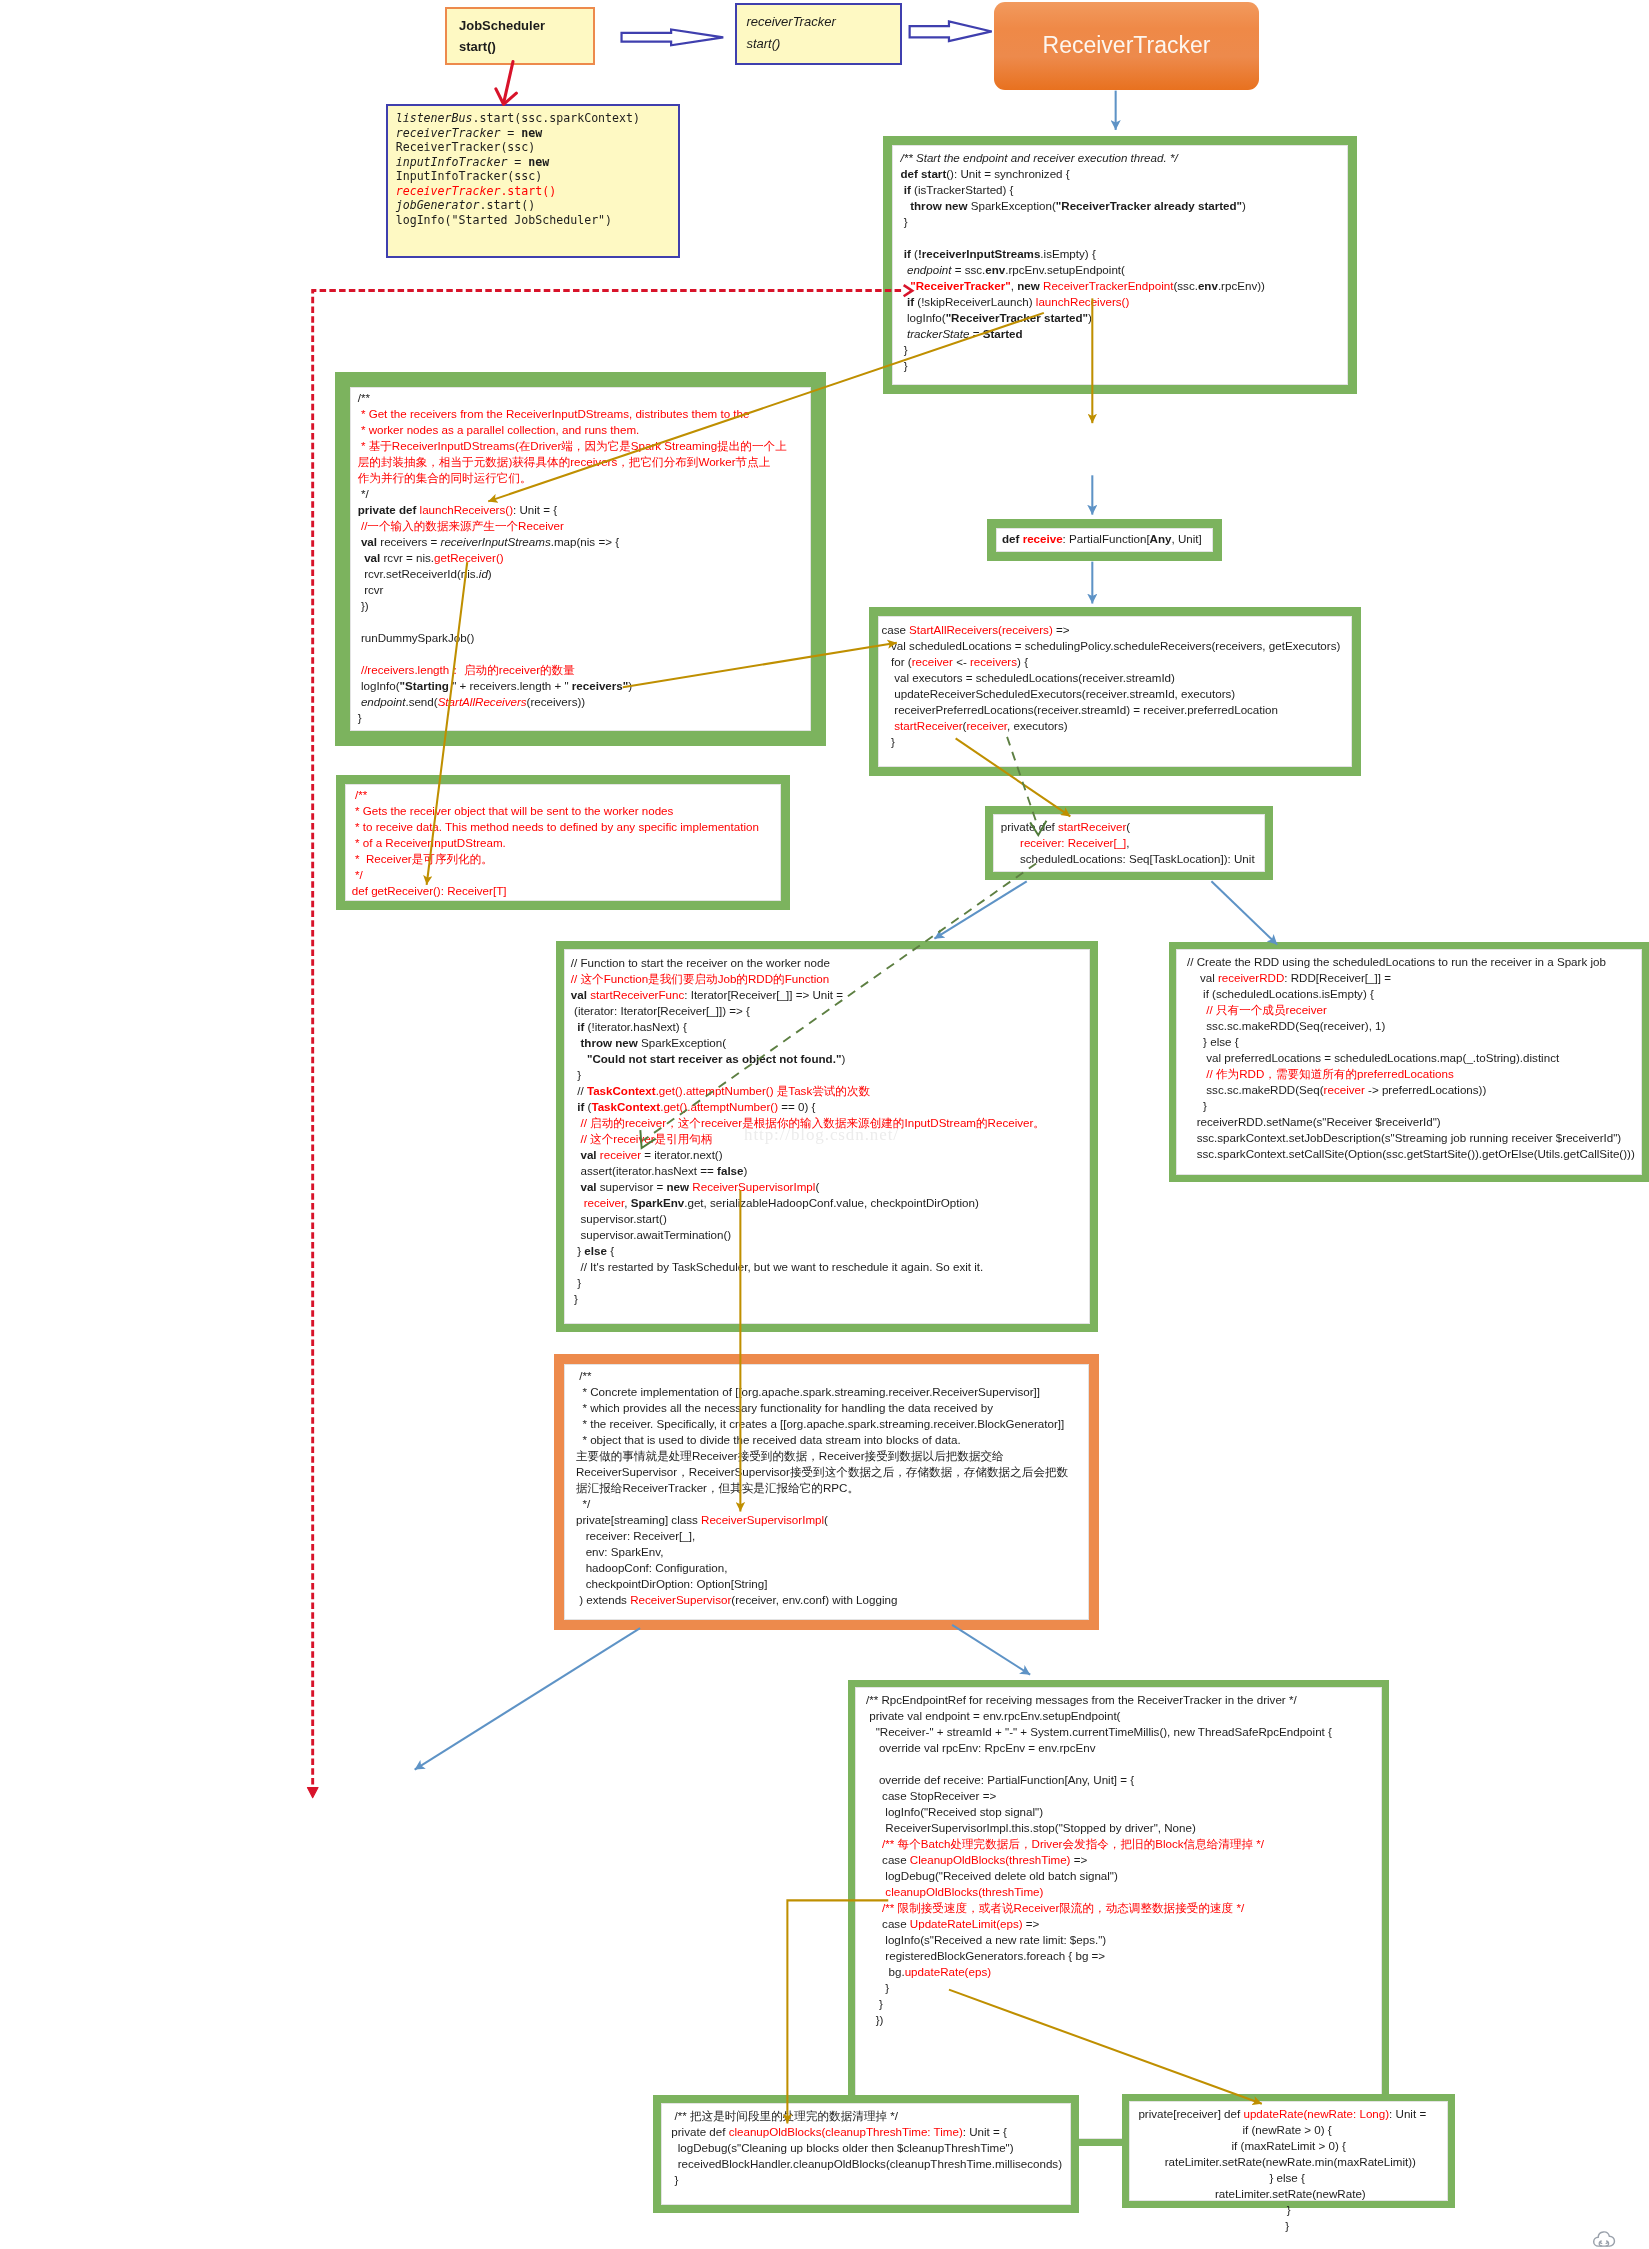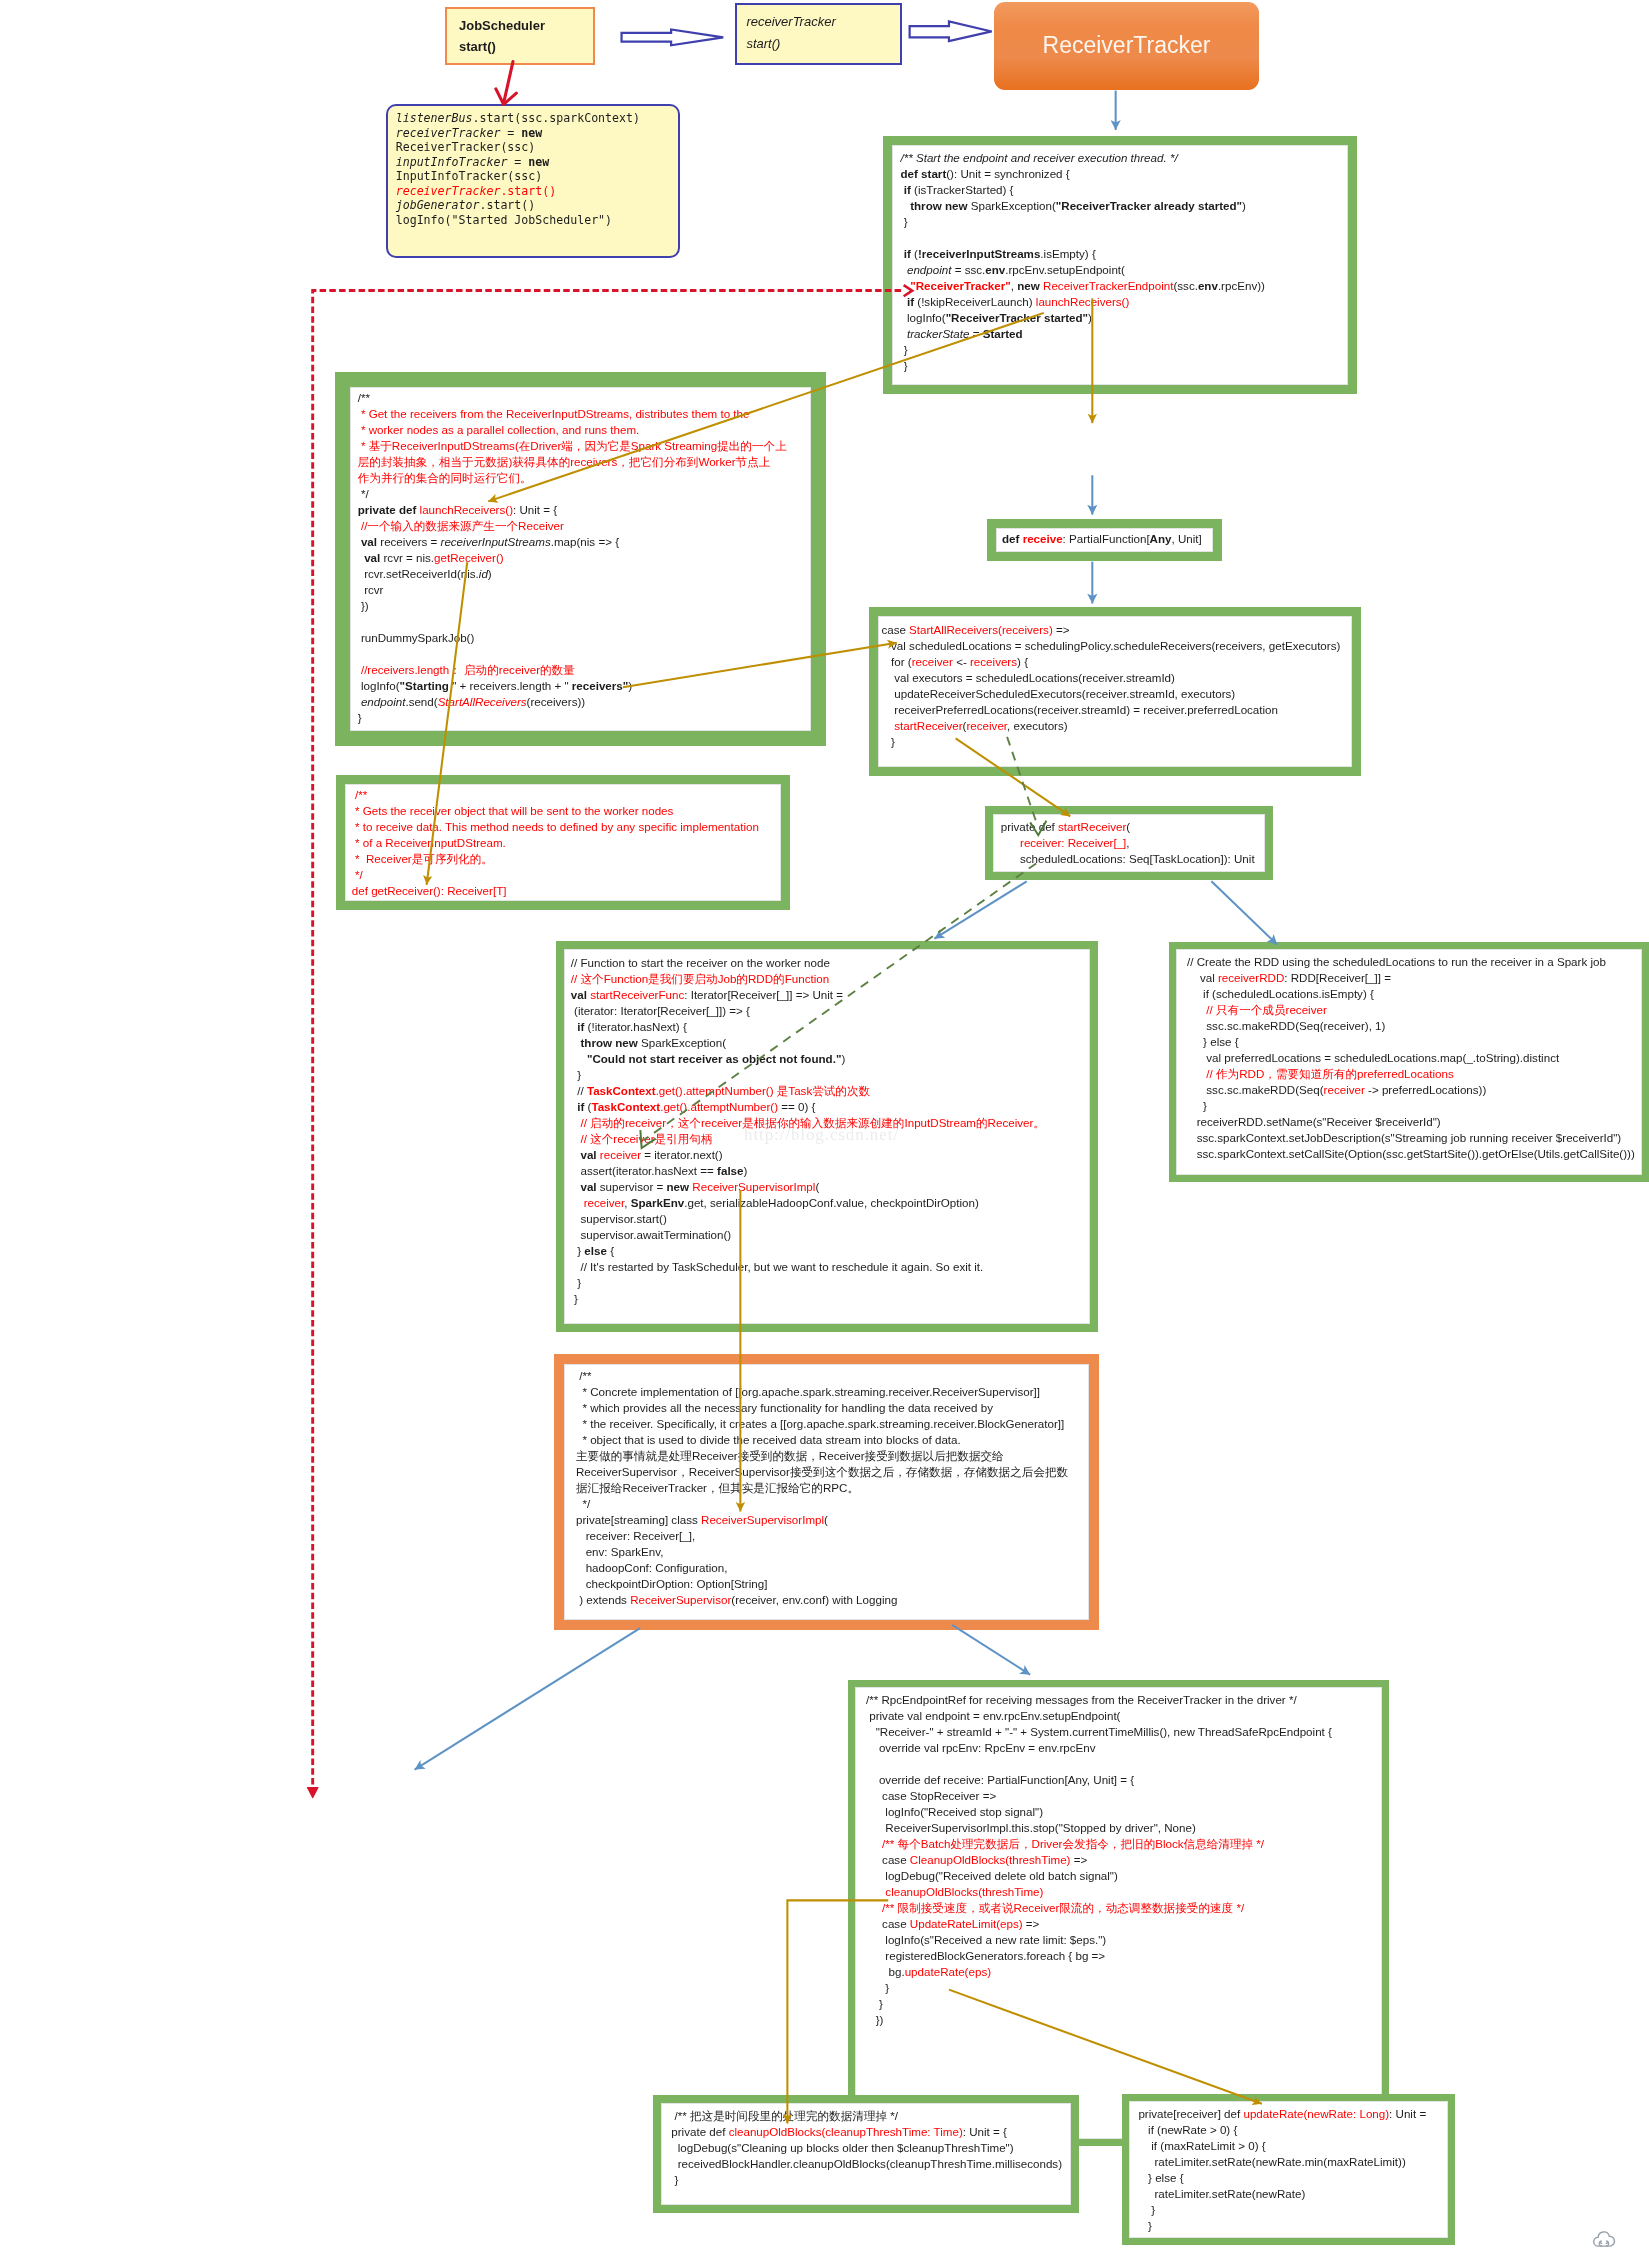--- a/index.html
+++ b/index.html
@@ -39,21 +39,21 @@
       <div>receiverTracker</div>
       <div>start()</div>
     </div>
   </div>
 
   <div style="position:absolute;left:994px;top:1.7px;width:265px;height:88px;border-radius:11px;
               background:linear-gradient(180deg,#f29a5e 0%,#ef8947 30%,#ed8a4c 62%,#e8711f 100%);">
     <div style="position:absolute;left:0;top:0;width:100%;height:100%;display:flex;align-items:center;justify-content:center;color:#fdf6ef;font-size:23px;">ReceiverTracker</div>
   </div>
 
-  <div class="box bluthin" style="left:386px;top:104px;width:294px;height:154px;border-radius:10px;">
+  <div class="box bluthin" style="left:386px;top:104px;width:294px;height:154px;">
     <div class="codebox" style="left:7.7px;top:5.1px;font-family:'DejaVu Sans Mono',monospace;font-size:11.6px;line-height:14.5px;">
     <div class="cl"><span class="i">listenerBus</span>.start(ssc.sparkContext)</div>
         <div class="cl"><span class="i">receiverTracker</span> = <span class="b">new</span></div>
         <div class="cl">ReceiverTracker(ssc)</div>
         <div class="cl"><span class="i">inputInfoTracker</span> = <span class="b">new</span></div>
         <div class="cl">InputInfoTracker(ssc)</div>
         <div class="cl"><span class="r i">receiverTracker</span><span class="r">.start()</span></div>
         <div class="cl"><span class="i">jobGenerator</span>.start()</div>
         <div class="cl">logInfo("Started JobScheduler")</div>
       </div>
@@ -250,21 +250,21 @@
     <div class="inner"></div>
     <div class="codebox" style="left:10.3px;top:5.1px;font-size:11.6px;line-height:16px;">
     <div class="cl"> /** 把这是时间段里的处理完的数据清理掉 */</div>
         <div class="cl">private def <span class="r">cleanupOldBlocks(cleanupThreshTime: Time)</span>: Unit = {</div>
         <div class="cl">  logDebug(s"Cleaning up blocks older then $cleanupThreshTime")</div>
         <div class="cl">  receivedBlockHandler.cleanupOldBlocks(cleanupThreshTime.milliseconds)</div>
         <div class="cl"> }</div>
       </div>
   </div>
 
-  <div class="box grn" style="left:1122px;top:2094px;width:333px;height:151px;border-width:7.8px;">
+  <div class="box grn" style="left:1122px;top:2094px;width:333px;height:114px;border-width:7.8px;text-align:center;">
     <div class="inner"></div>
     <div class="codebox" style="left:9.4px;top:5.1px;font-size:11.6px;line-height:16px;">
     <div class="cl">private[receiver] def <span class="r">updateRate(newRate: Long)</span>: Unit =</div>
         <div class="cl">   if (newRate &gt; 0) {</div>
         <div class="cl">    if (maxRateLimit &gt; 0) {</div>
         <div class="cl">     rateLimiter.setRate(newRate.min(maxRateLimit))</div>
         <div class="cl">   } else {</div>
         <div class="cl">     rateLimiter.setRate(newRate)</div>
         <div class="cl">    }</div>
         <div class="cl">   }</div>

